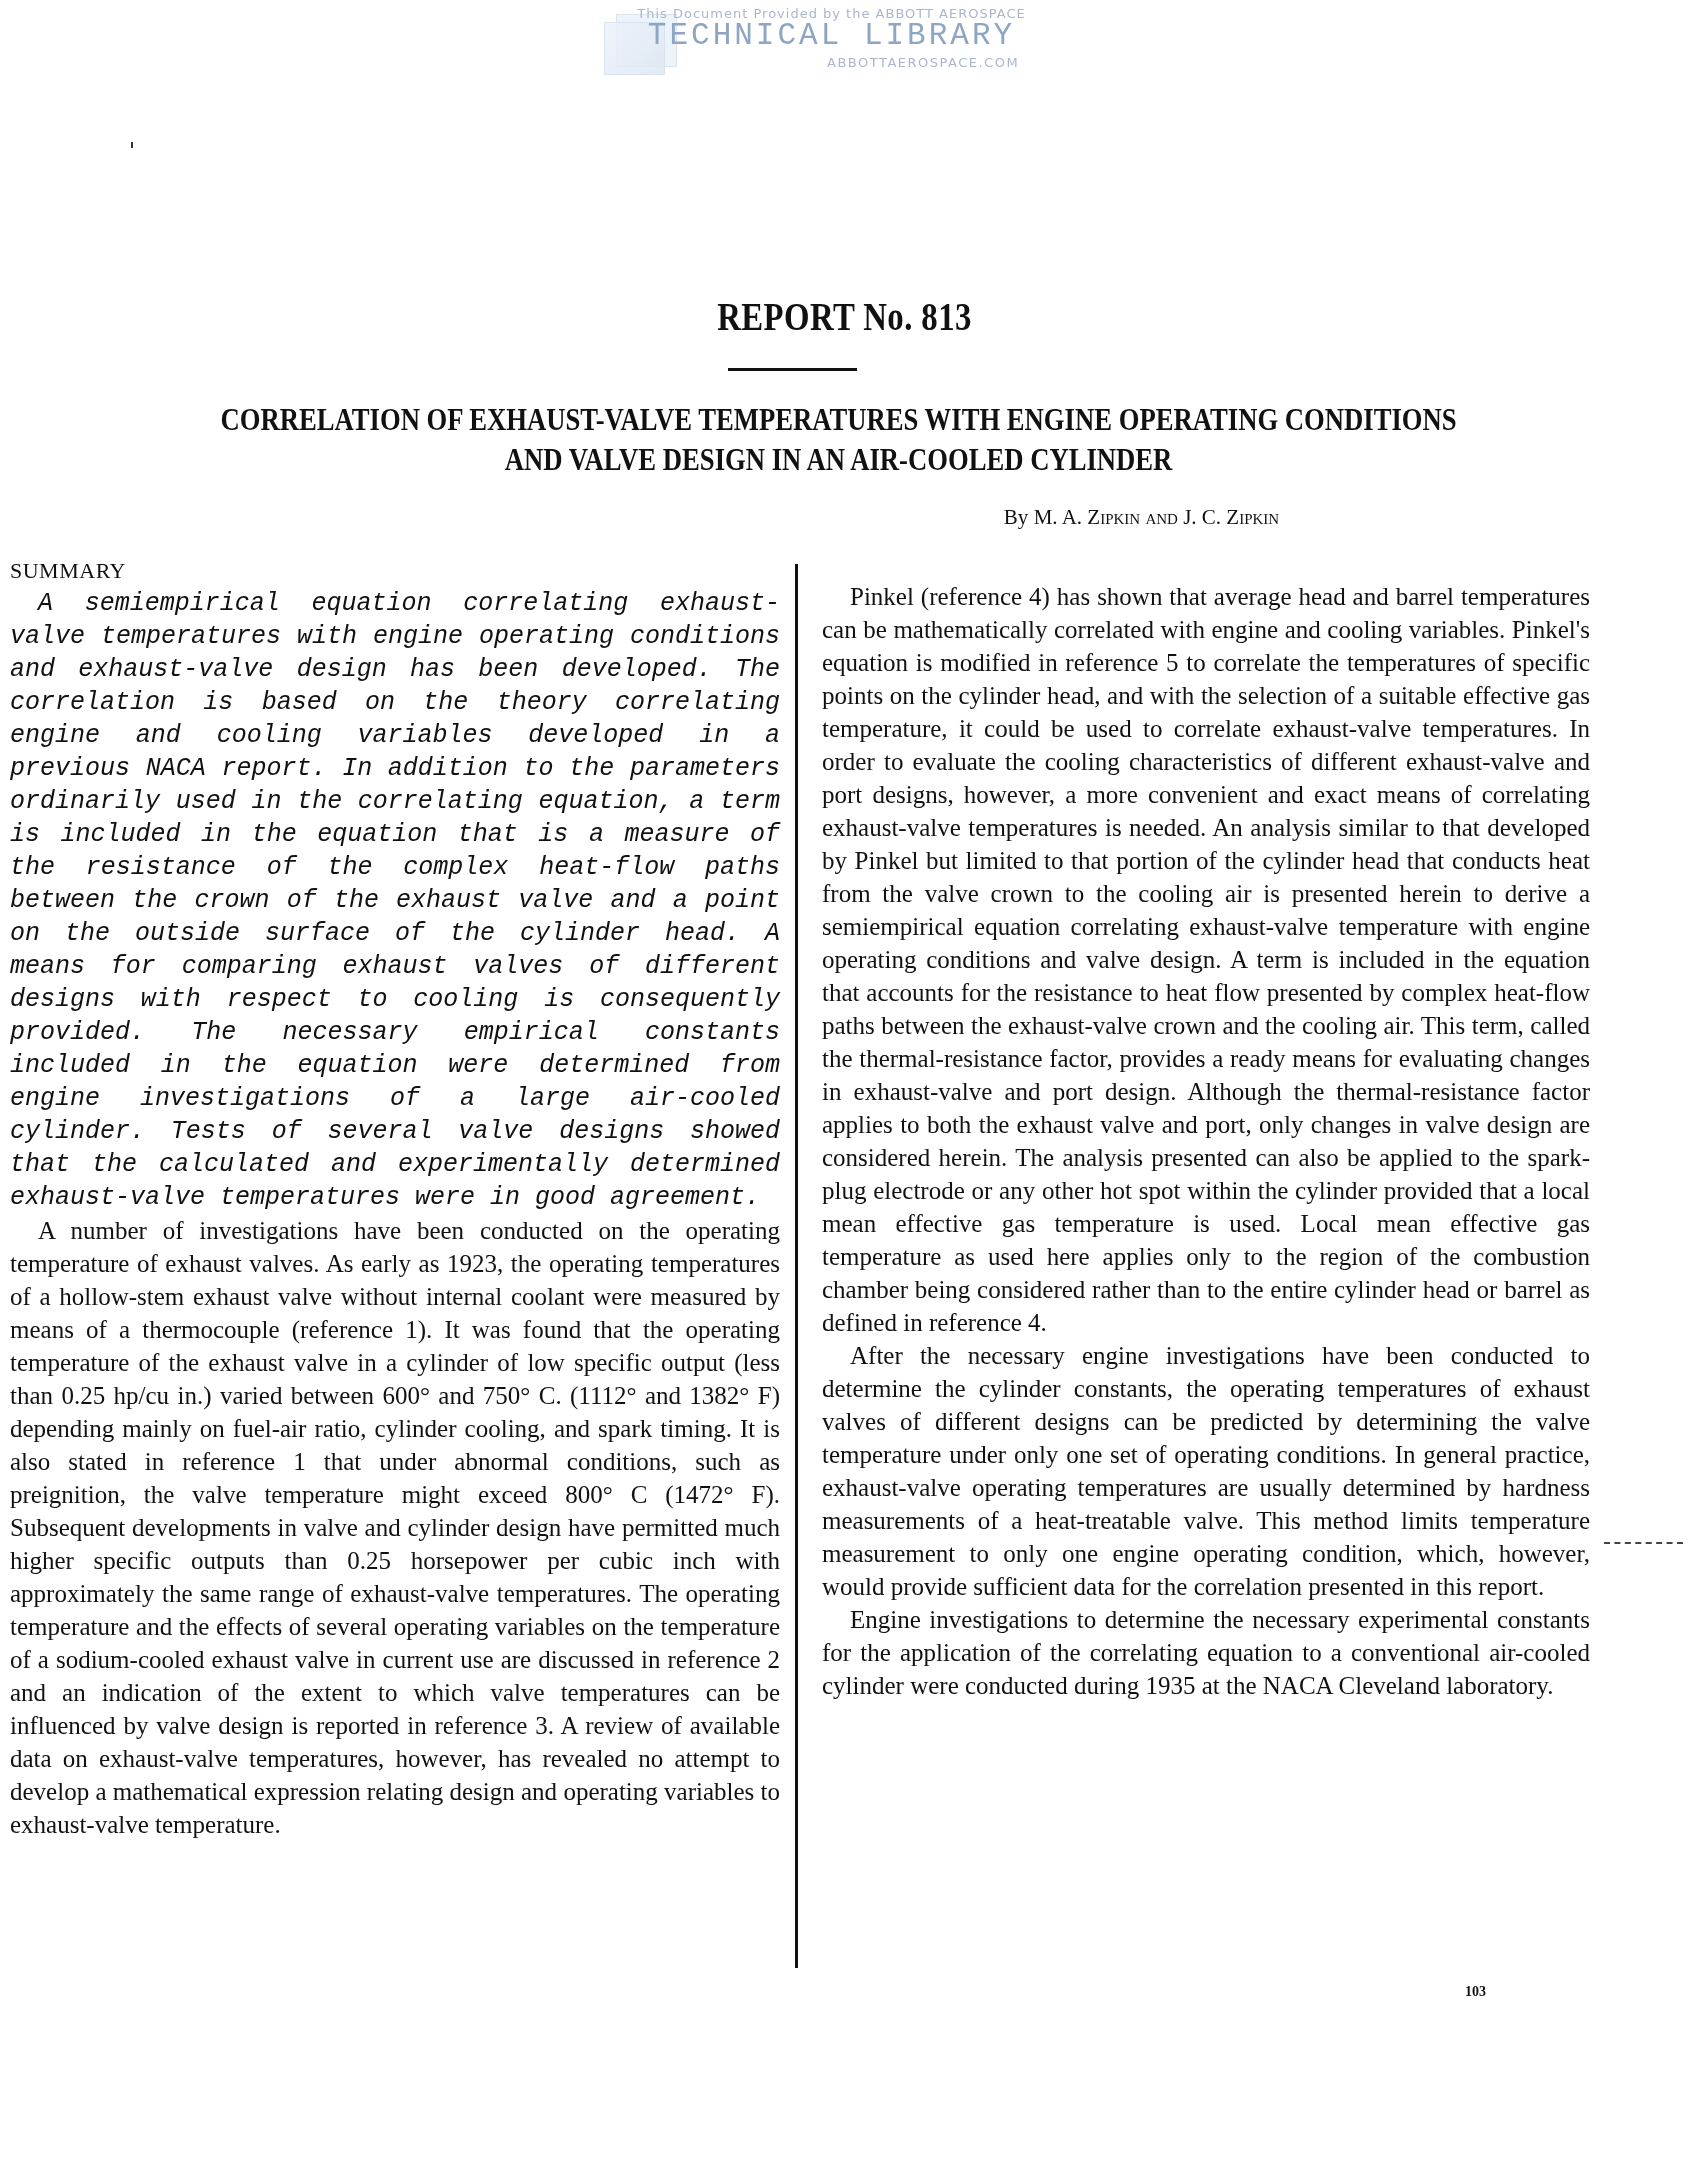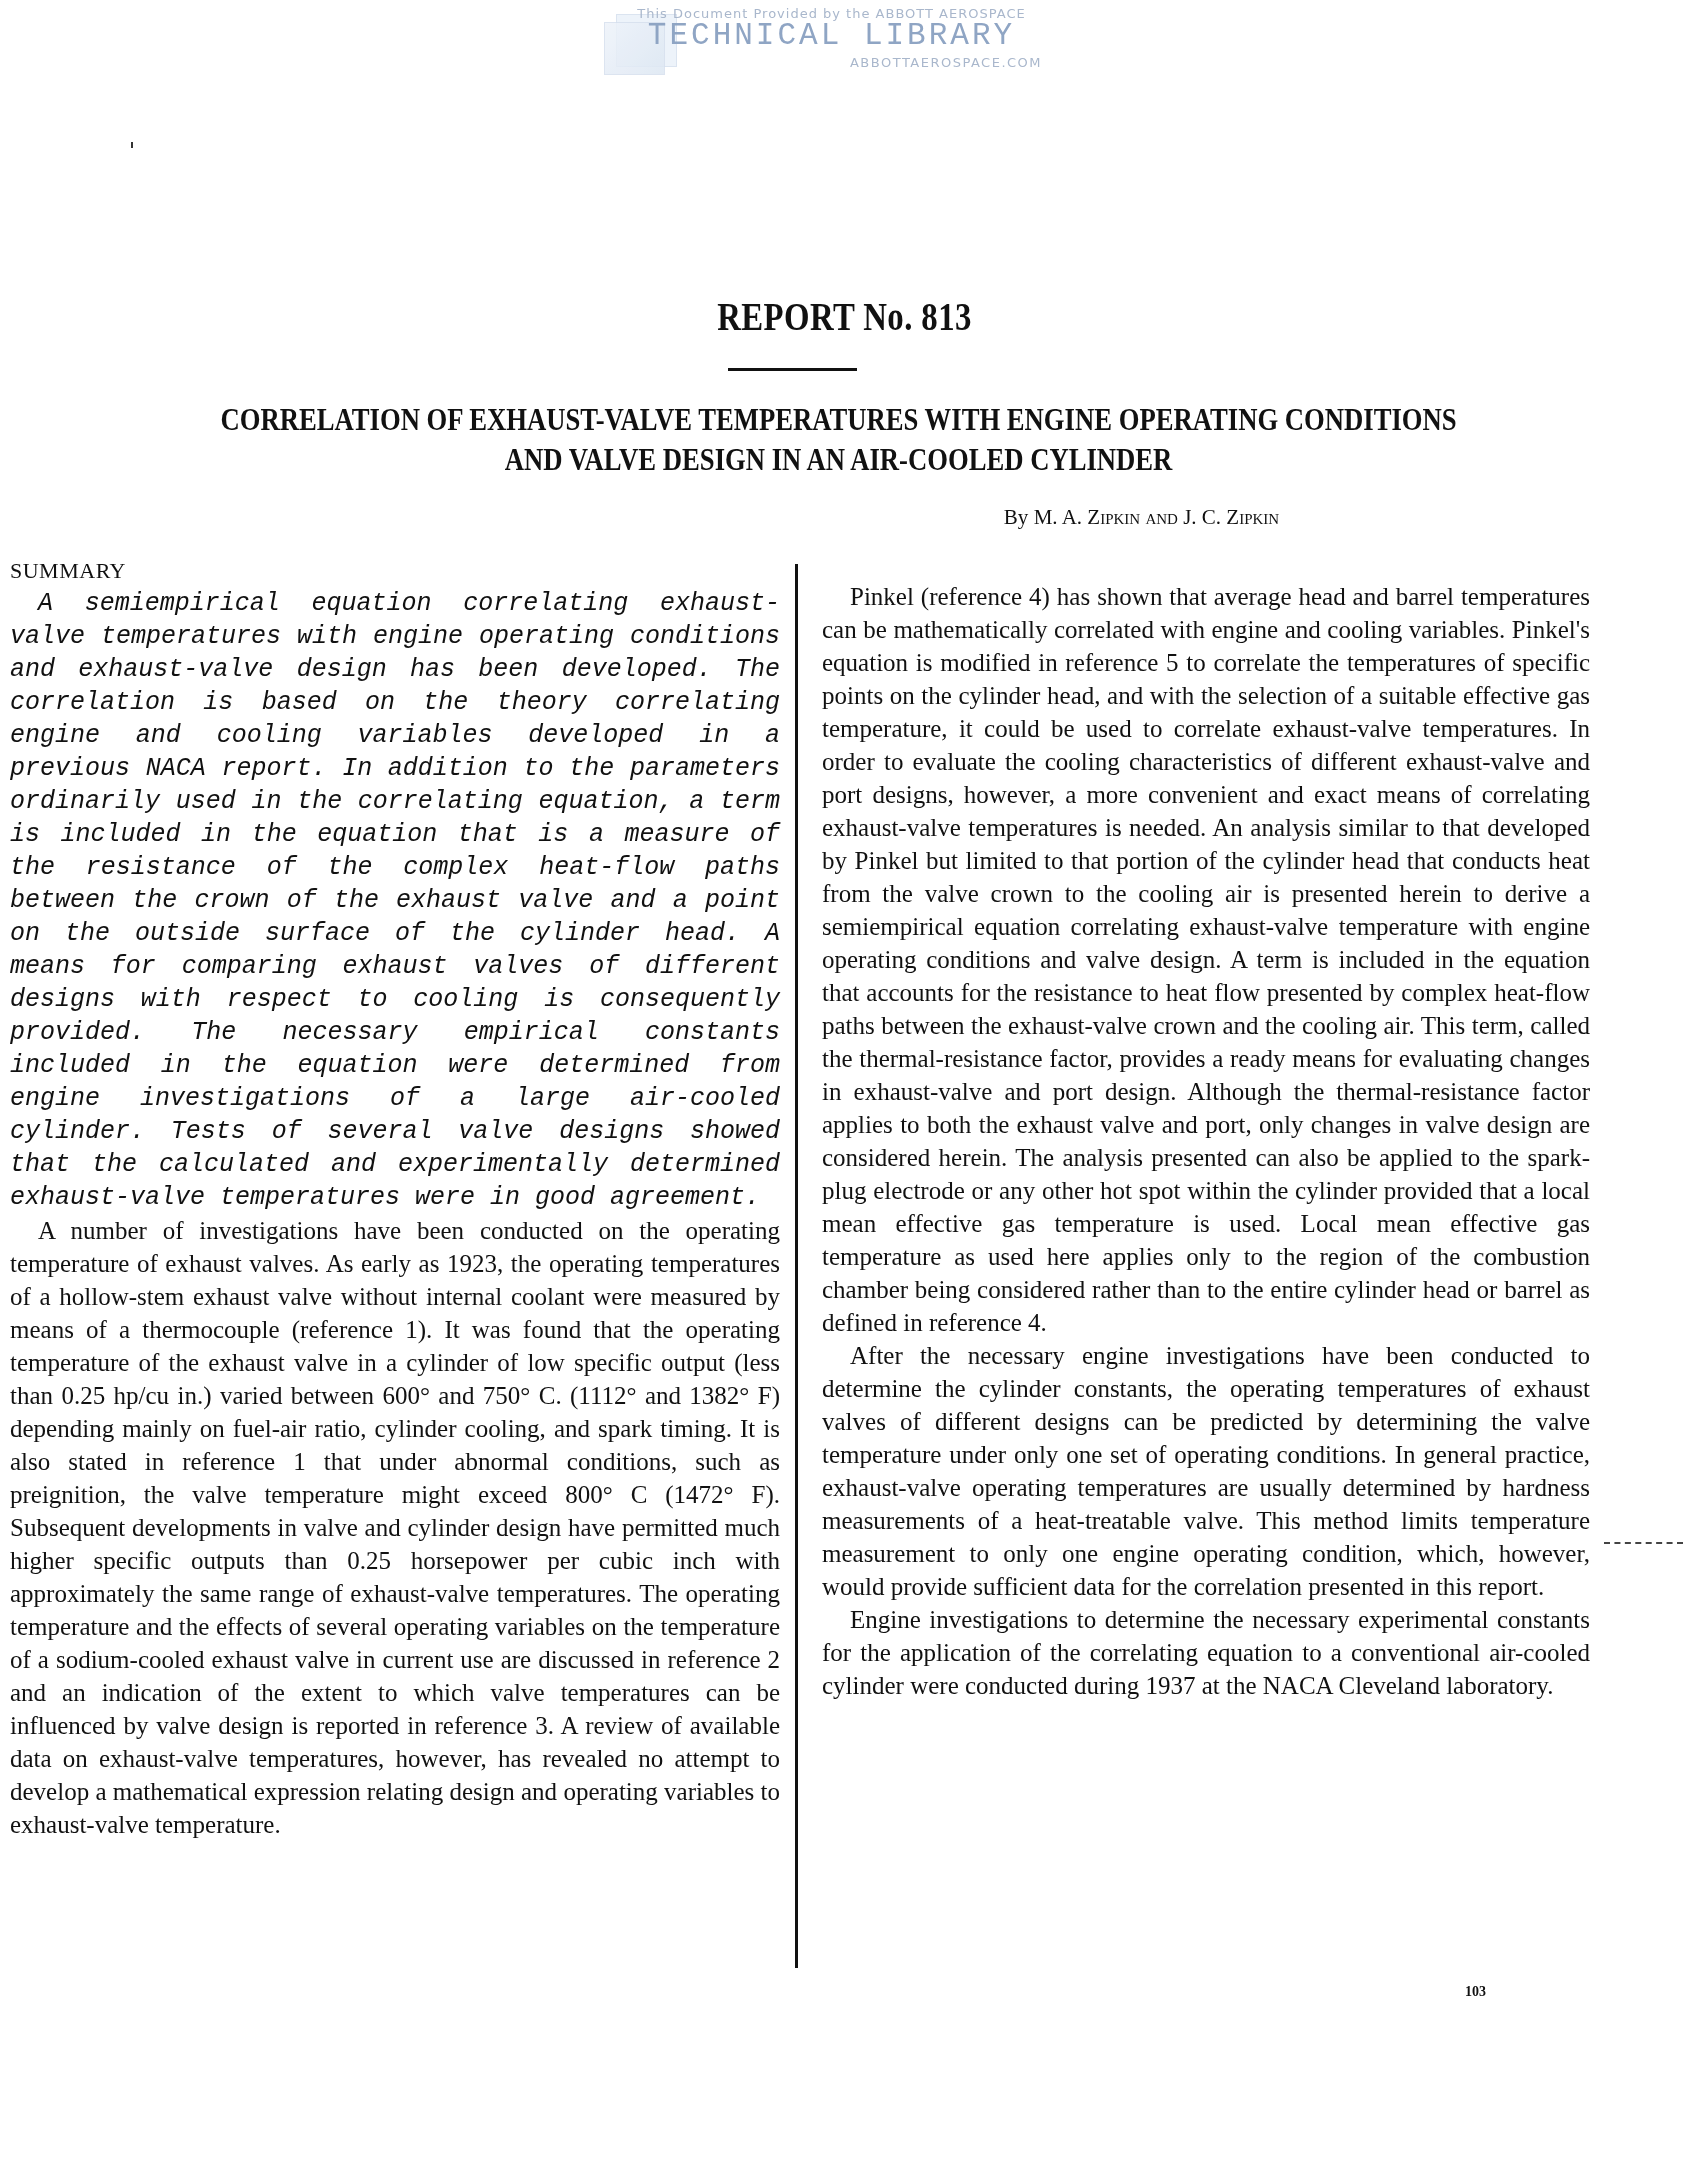--- a/index.html
+++ b/index.html
@@ -25,21 +25,21 @@
       color: #a9b7cc; text-align: center; white-space: nowrap;
     }
     .wm-line2 {
       position: absolute; left: 0; top: 14px; width: 475px;
       font-family: Liberation Mono, monospace; font-size: 31px; letter-spacing: 3px;
       color: #8fa5c4; text-align: center; white-space: nowrap; font-weight: normal;
     }
     .wm-line3 {
       position: absolute; left: 233px; top: 51px; width: 238px;
       font-family: "DejaVu Sans", sans-serif; font-size: 13px; letter-spacing: 1.5px;
-      color: #a9b7cc; text-align: center; white-space: nowrap;
+      color: #a9b7cc; text-align: left; white-space: nowrap;
     }
     .stray { position: absolute; background: #333; }
     .report-no {
       position: absolute; left: 0; top: 293px; width: 1689px; text-align: center;
       font-size: 40px; font-weight: bold; letter-spacing: 0.5px; transform: scaleX(0.82);
     }
     .rule {
       position: absolute; left: 728px; top: 368px; width: 129px; height: 3px; background: #111;
     }
     .title {
@@ -107,19 +107,19 @@
 
 <div class="col col-left">
   <p class="heading summary-heading">SUMMARY</p>
   <p class="italic">A semiempirical equation correlating exhaust-valve temperatures with engine operating conditions and exhaust-valve design has been developed. The correlation is based on the theory correlating engine and cooling variables developed in a previous NACA report. In addition to the parameters ordinarily used in the correlating equation, a term is included in the equation that is a measure of the resistance of the complex heat-flow paths between the crown of the exhaust valve and a point on the outside surface of the cylinder head. A means for comparing exhaust valves of different designs with respect to cooling is consequently provided. The necessary empirical constants included in the equation were determined from engine investigations of a large air-cooled cylinder. Tests of several valve designs showed that the calculated and experimentally determined exhaust-valve temperatures were in good agreement.</p>
   <p>A number of investigations have been conducted on the operating temperature of exhaust valves. As early as 1923, the operating temperatures of a hollow-stem exhaust valve without internal coolant were measured by means of a thermocouple (reference 1). It was found that the operating temperature of the exhaust valve in a cylinder of low specific output (less than 0.25 hp/cu in.) varied between 600° and 750° C. (1112° and 1382° F) depending mainly on fuel-air ratio, cylinder cooling, and spark timing. It is also stated in reference 1 that under abnormal conditions, such as preignition, the valve temperature might exceed 800° C (1472° F). Subsequent developments in valve and cylinder design have permitted much higher specific outputs than 0.25 horsepower per cubic inch with approximately the same range of exhaust-valve temperatures. The operating temperature and the effects of several operating variables on the temperature of a sodium-cooled exhaust valve in current use are discussed in reference 2 and an indication of the extent to which valve temperatures can be influenced by valve design is reported in reference 3. A review of available data on exhaust-valve temperatures, however, has revealed no attempt to develop a mathematical expression relating design and operating variables to exhaust-valve temperature.</p>
 </div>
 
 <div class="col col-right">
   <p>Pinkel (reference 4) has shown that average head and barrel temperatures can be mathematically correlated with engine and cooling variables. Pinkel's equation is modified in reference 5 to correlate the temperatures of specific points on the cylinder head, and with the selection of a suitable effective gas temperature, it could be used to correlate exhaust-valve temperatures. In order to evaluate the cooling characteristics of different exhaust-valve and port designs, however, a more convenient and exact means of correlating exhaust-valve temperatures is needed. An analysis similar to that developed by Pinkel but limited to that portion of the cylinder head that conducts heat from the valve crown to the cooling air is presented herein to derive a semiempirical equation correlating exhaust-valve temperature with engine operating conditions and valve design. A term is included in the equation that accounts for the resistance to heat flow presented by complex heat-flow paths between the exhaust-valve crown and the cooling air. This term, called the thermal-resistance factor, provides a ready means for evaluating changes in exhaust-valve and port design. Although the thermal-resistance factor applies to both the exhaust valve and port, only changes in valve design are considered herein. The analysis presented can also be applied to the spark-plug electrode or any other hot spot within the cylinder provided that a local mean effective gas temperature is used. Local mean effective gas temperature as used here applies only to the region of the combustion chamber being considered rather than to the entire cylinder head or barrel as defined in reference 4.</p>
   <p>After the necessary engine investigations have been conducted to determine the cylinder constants, the operating temperatures of exhaust valves of different designs can be predicted by determining the valve temperature under only one set of operating conditions. In general practice, exhaust-valve operating temperatures are usually determined by hardness measurements of a heat-treatable valve. This method limits temperature measurement to only one engine operating condition, which, however, would provide sufficient data for the correlation presented in this report.</p>
-  <p>Engine investigations to determine the necessary experimental constants for the application of the correlating equation to a conventional air-cooled cylinder were conducted during 1937 at the NACA Cleveland laboratory.</p>
+  <p>Engine investigations to determine the necessary experimental constants for the application of the correlating equation to a conventional air-cooled cylinder were conducted during 1935 at the NACA Cleveland laboratory.</p>
 </div>
 
 <div class="margin-mark"></div>
 
 <div class="page-num">103</div>
 
 
 </body></html>

